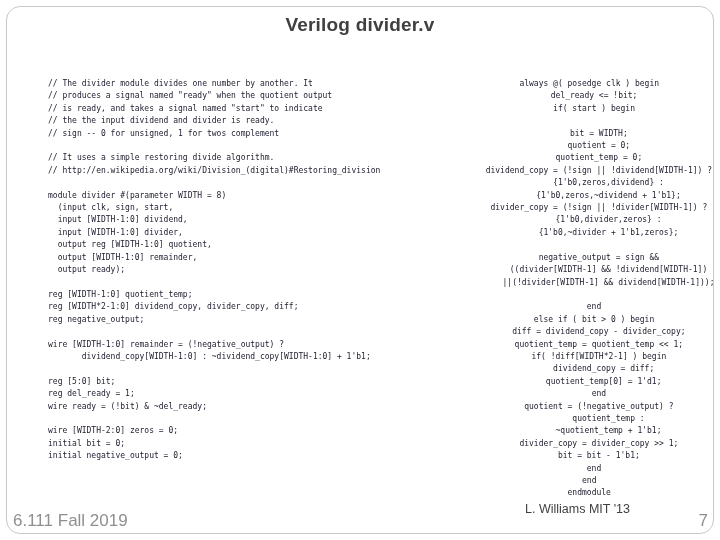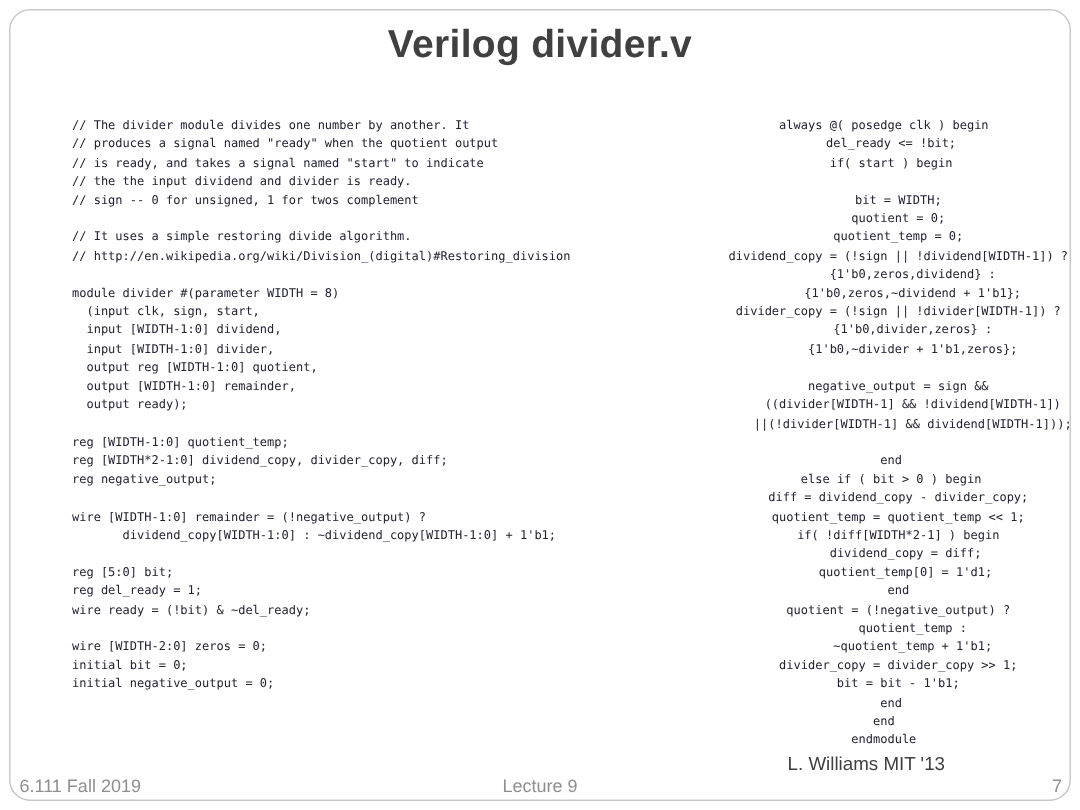--- a/index.html
+++ b/index.html
@@ -26,21 +26,21 @@
     border-radius: 14px;
     pointer-events: none;
   }
   .title {
     position: absolute;
     top: 14px;
     left: 0;
     right: 0;
     margin: 0;
     text-align: center;
-    font-size: 26px;
+    font-size: 19px;
     font-weight: 600;
     letter-spacing: 0.2px;
     color: var(--title, #404040);
     font-family: "Liberation Sans", sans-serif;
   }
   pre.code {
     position: absolute;
     margin: 12px;
     font-family: "DejaVu Sans Mono", "Liberation Mono", monospace;
     font-size: 8px;
@@ -55,21 +55,21 @@
     right: 90px;
     bottom: 24px;
     font-size: 12.5px;
     color: var(--attribution, #3f3f3f);
     font-family: "Liberation Sans", sans-serif;
     text-align: right;
   }
   .footer-item {
     position: absolute;
     bottom: 9px;
-    font-size: 12px;
+    font-size: 17px;
     color: var(--footer, #8f8f8f);
     font-family: "Liberation Sans", sans-serif;
     margin-top: 12px;
   }
   .footer-course  { left: 13px; }
   .footer-lecture { left: 0; right: 0; text-align: center; }
   .footer-page    { right: 12px; }
 </style>
 </head>
 <body>
@@ -143,16 +143,15 @@
     divider_copy = divider_copy &gt;&gt; 1;
     bit = bit - 1'b1;
   end
 end
 endmodule</pre>
 
   <div class="attribution">L. Williams MIT '13</div>
 
   <div class="footer-item footer-course">6.111 Fall 2019</div>
 
-  <div class="footer-item footer-lecture">Lecture 9</div>
 
   <div class="footer-item footer-page">7</div>
 </div>
 
 </body></html>

